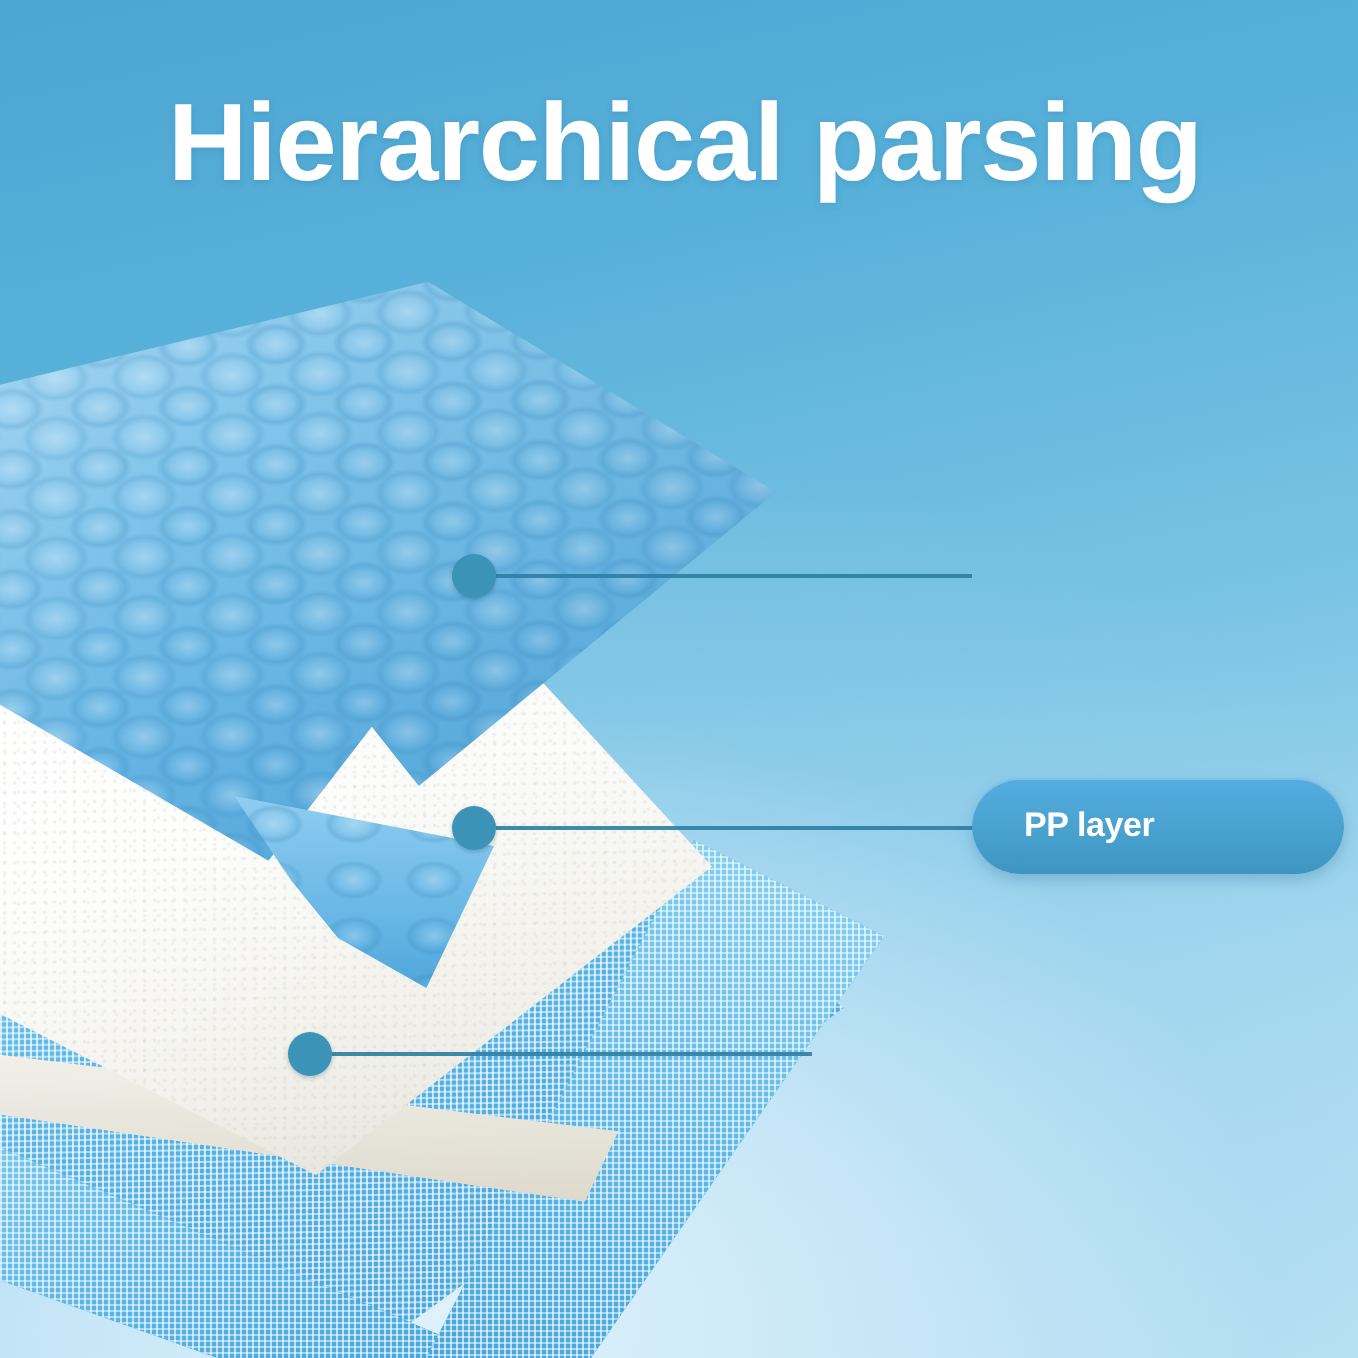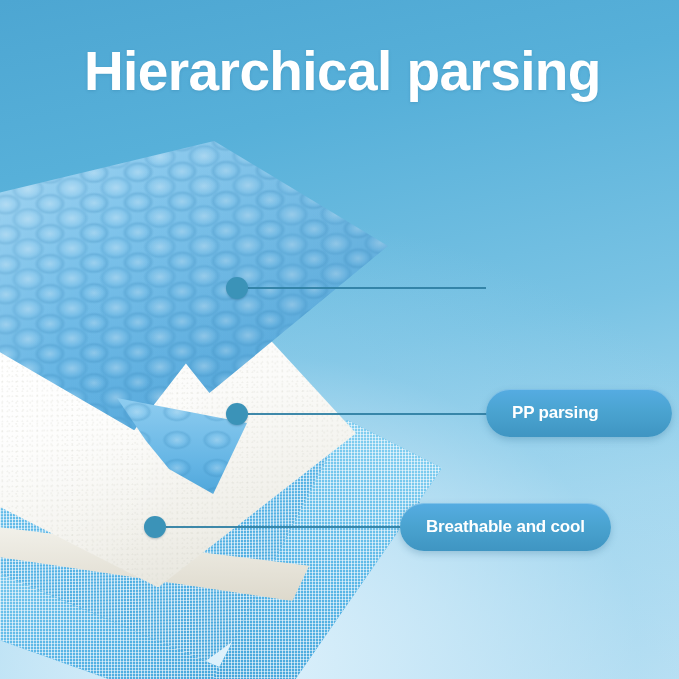--- a/index.html
+++ b/index.html
@@ -235,22 +235,19 @@
     </div>
 
   </div>
 
   <div class="connector" style="left:248px; top:287px; width:238px;"></div>
   <div class="dot" style="left:226px; top:277px; width:22px; height:22px;"></div>
 
   <div class="connector" style="left:248px; top:413px; width:244px;"></div>
   <div class="dot" style="left:226px; top:403px; width:22px; height:22px;"></div>
   <div class="pill" style="left:486px; top:389px; min-width:186px;">
-    <span>PP parsing</span>
+    <span>PP layer</span>
   </div>
 
   <div class="connector" style="left:166px; top:526px; width:240px;"></div>
   <div class="dot" style="left:144px; top:516px; width:22px; height:22px;"></div>
-  <div class="pill" style="left:400px; top:503px; min-width:196px;">
-    <span>Breathable and cool</span>
-  </div>
 
 </div>
 
 </body></html>

